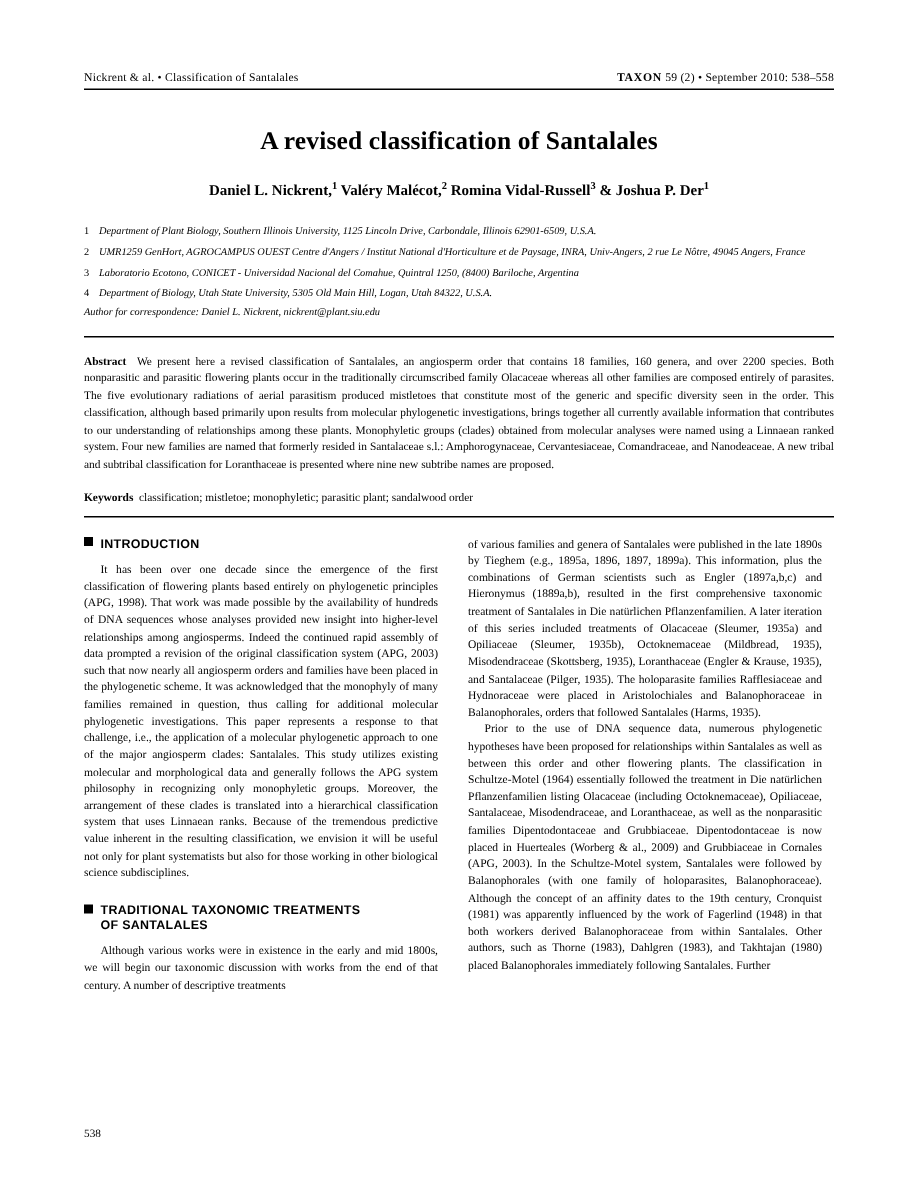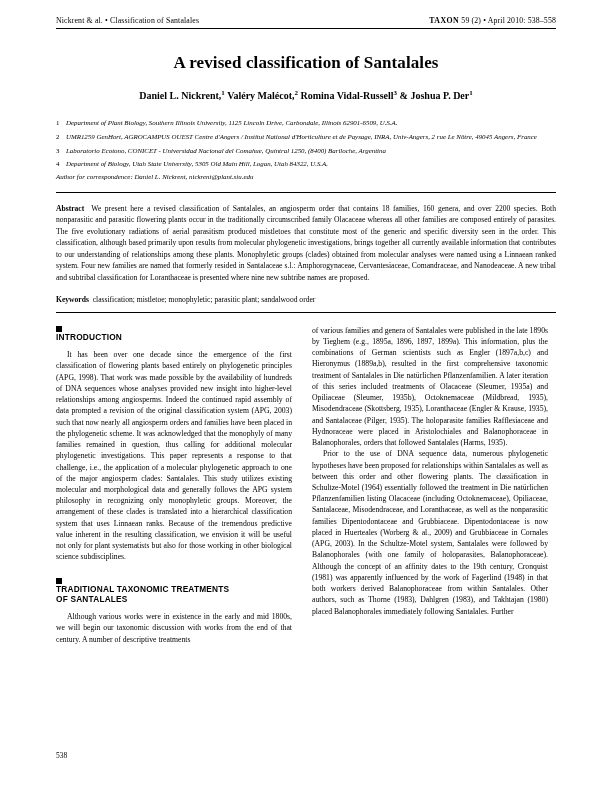--- a/index.html
+++ b/index.html
@@ -8,21 +8,21 @@
     background:#ffffff;
     font-family:"Liberation Serif", serif;
     color:#000000;
     position:relative;
   }
   .page {
     position:absolute;
     left:0; top:0;
     width:612px; height:792px;
     box-sizing:border-box;
-    padding:16px 56px 30px 56px;
+    padding:47px 56px 30px 56px;
   }
   
   .runhead {
     display:flex;
     justify-content:space-between;
     align-items:baseline;
     font-size:7.8px;
     padding-bottom:3px;
     border-bottom:0.8px solid #000;
   }
@@ -92,21 +92,20 @@
   }
   .col { width:236px; }
   .head {
     font-family:"Liberation Sans", sans-serif;
     font-size:8.3px;
     font-weight:bold;
     letter-spacing:0.2px;
     margin:0 0 7px 0;
     display:flex;
     align-items:flex-start;
-    flex-direction:column;
   }
   .head .sq {
     width:6px; height:6px;
     background:#000;
     display:inline-block;
     margin-right:5px;
     margin-top:1.5px;
     flex:none;
   }
   p.body {
@@ -128,21 +127,21 @@
     font-size:7.5px;
   }
 </style>
 </head>
 <body>
 
 <div class="page">
 
   <div class="runhead">
     <div class="left">Nickrent &amp; al. • Classification of Santalales</div>
-    <div class="right"><b>TAXON</b><span> 59 (2) • April 2010: 538–558</span></div>
+    <div class="right"><b>TAXON</b><span> 59 (2) • September 2010: 538–558</span></div>
   </div>
 
 
   <h1 class="title">A revised classification of Santalales</h1>
 
   <div class="authors">
     Daniel L. Nickrent,<sup>1</sup> Valéry Malécot,<sup>2</sup> Romina Vidal-Russell<sup>3</sup> &amp; Joshua P. Der<sup>1</sup>
   </div>
 
   <div class="affils">

